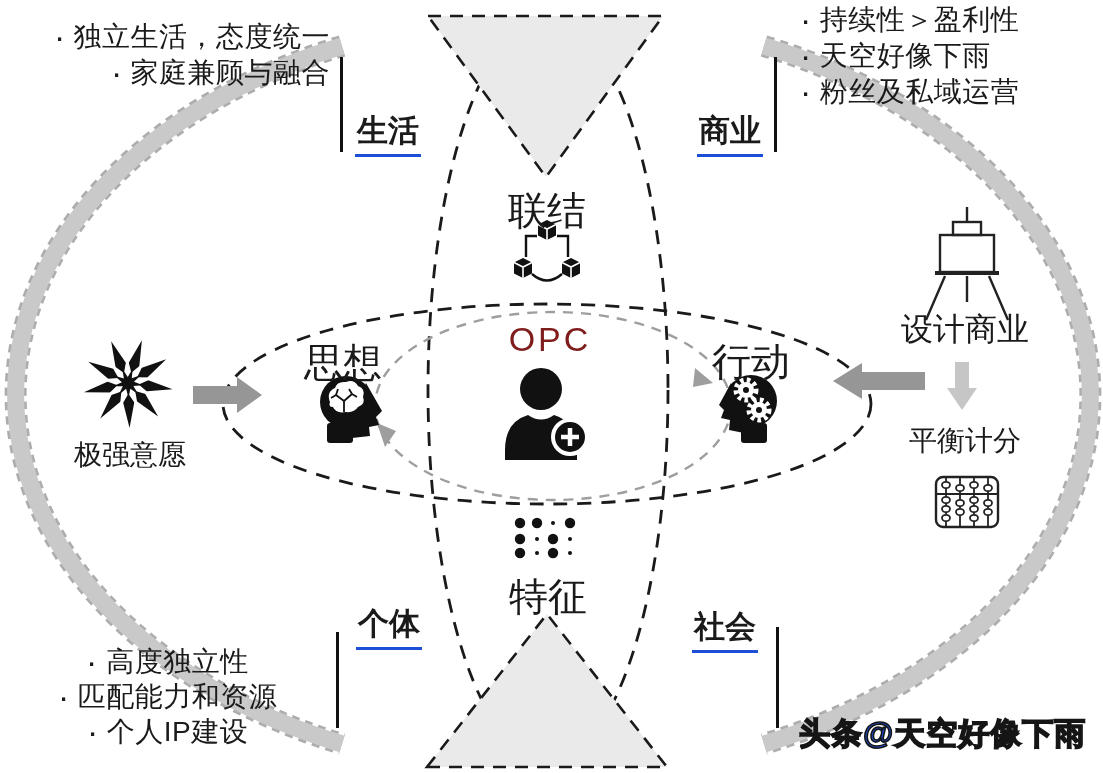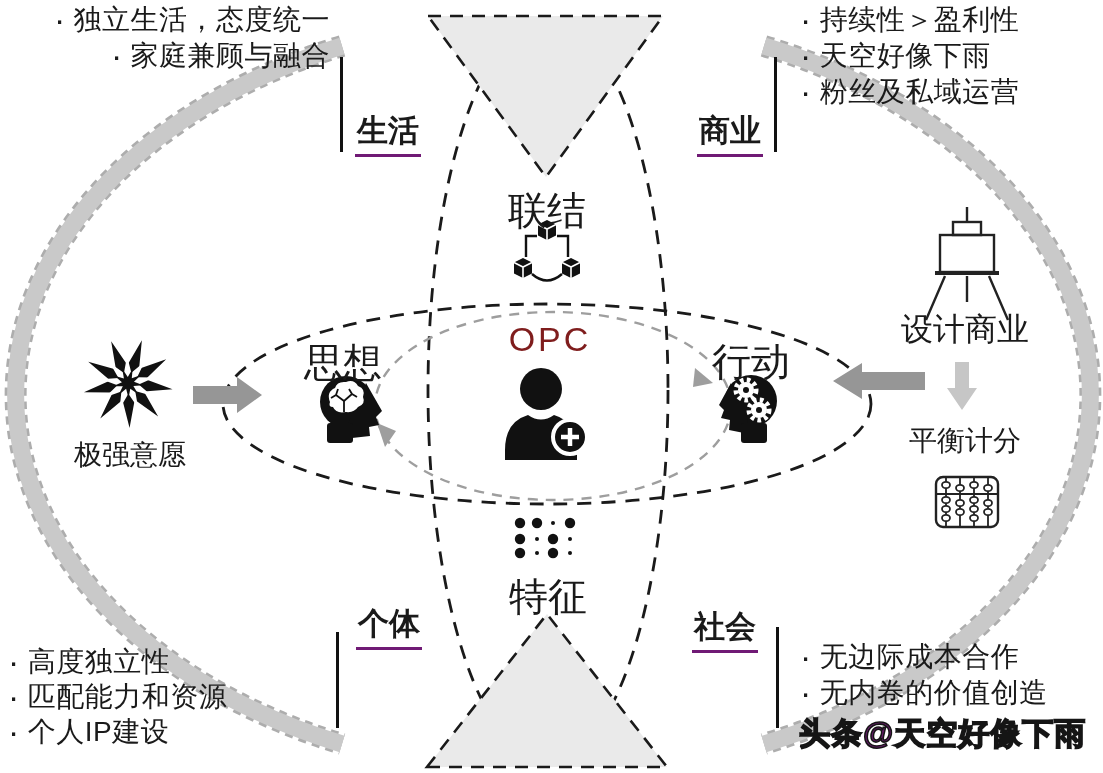--- a/index.html
+++ b/index.html
@@ -4,36 +4,36 @@
 <style>
   html,body{margin:0;padding:0;background:#fff;}
   .canvas{
     position:relative;width:1103px;height:773px;overflow:hidden;background:#fff;
     font-family:"Liberation Sans","DejaVu Sans",sans-serif;color:#1a1a1a;
   }
   .canvas svg{position:absolute;left:0;top:0;}
   .corner{position:absolute;font-size:28px;line-height:36px;letter-spacing:.5px;}
   .corner .row{white-space:nowrap;}
   .corner .blt{display:inline-block;margin:0 9px;transform:scale(1.2);}
-  .tl{left:0;top:2px;width:330px;text-align:right;}
+  .tl{left:0;top:19px;width:330px;text-align:right;}
   .tr{left:792px;top:2px;width:311px;text-align:left;}
-  .bl{left:0;top:644px;width:327px;text-align:left;line-height:35px;}
+  .bl{left:0;top:644px;width:327px;text-align:center;line-height:35px;}
   .br{left:792px;top:639px;width:311px;text-align:left;}
   .qlabel{
     position:absolute;font-size:31px;font-weight:bold;
-    border-bottom:3px solid #701a75;padding:0 2px 2px 2px;
+    border-bottom:3px solid #1d4ed8;padding:0 2px 2px 2px;
   }
   .nlabel{position:absolute;font-size:39px;transform:translateX(-50%);}
   .opc{
     position:absolute;font-size:34px;letter-spacing:3px;color:#7f1d1d;
     transform:translateX(-50%);
   }
   .watermark{
     position:absolute;left:799px;top:713px;font-size:31px;font-weight:bold;
-    letter-spacing:1px;color:#701a75;-webkit-text-stroke:1.6px #151515;
+    letter-spacing:1px;color:#1d4ed8;-webkit-text-stroke:1.6px #151515;
   }
 </style>
 </head>
 <body>
 
 <div class="canvas">
 
   <svg width="1103" height="773" viewBox="0 0 1103 773">
     <defs>
       <polygon id="burst" points="45,0 16.9,6.2 34.5,28.9 9,15.6 7.8,44.3 -3.1,17.7 -22.5,39 -13.8,11.6 -42.3,15.4 -18,0 -42.3,-15.4 -13.8,-11.6 -22.5,-39 -3.1,-17.7 7.8,-44.3 9,-15.6 34.5,-28.9 16.9,-6.2"></polygon>
@@ -165,25 +165,20 @@
     <div class="row"><span class="blt">·</span><span>天空好像下雨</span></div>
     <div class="row"><span class="blt">·</span><span>粉丝及私域运营</span></div>
   </div>
 
   <div class="corner bl">
     <div class="row"><span class="blt">·</span><span>高度独立性</span></div>
     <div class="row"><span class="blt">·</span><span>匹配能力和资源</span></div>
     <div class="row"><span class="blt">·</span><span>个人IP建设</span></div>
   </div>
 
-  <div class="corner br">
-    <div class="row"><span class="blt">·</span><span>无边际成本合作</span></div>
-    <div class="row"><span class="blt">·</span><span>无内卷的价值创造</span></div>
-    <div class="row"><span class="blt">·</span><span></span></div>
-  </div>
 
   <div class="qlabel" style="left:355px;top:110px;">生活</div>
   <div class="qlabel" style="left:697px;top:110px;">商业</div>
   <div class="qlabel" style="left:356px;top:603px;">个体</div>
   <div class="qlabel" style="left:692px;top:606px;">社会</div>
 
   <div class="nlabel" style="left:547px;top:184px;">联结</div>
   <div class="opc" style="left:550px;top:320px;">OPC</div>
   <div class="nlabel" style="left:343px;top:336px;text-align:right;">思想</div>
   <div class="nlabel" style="left:751px;top:335px;">行动</div>

